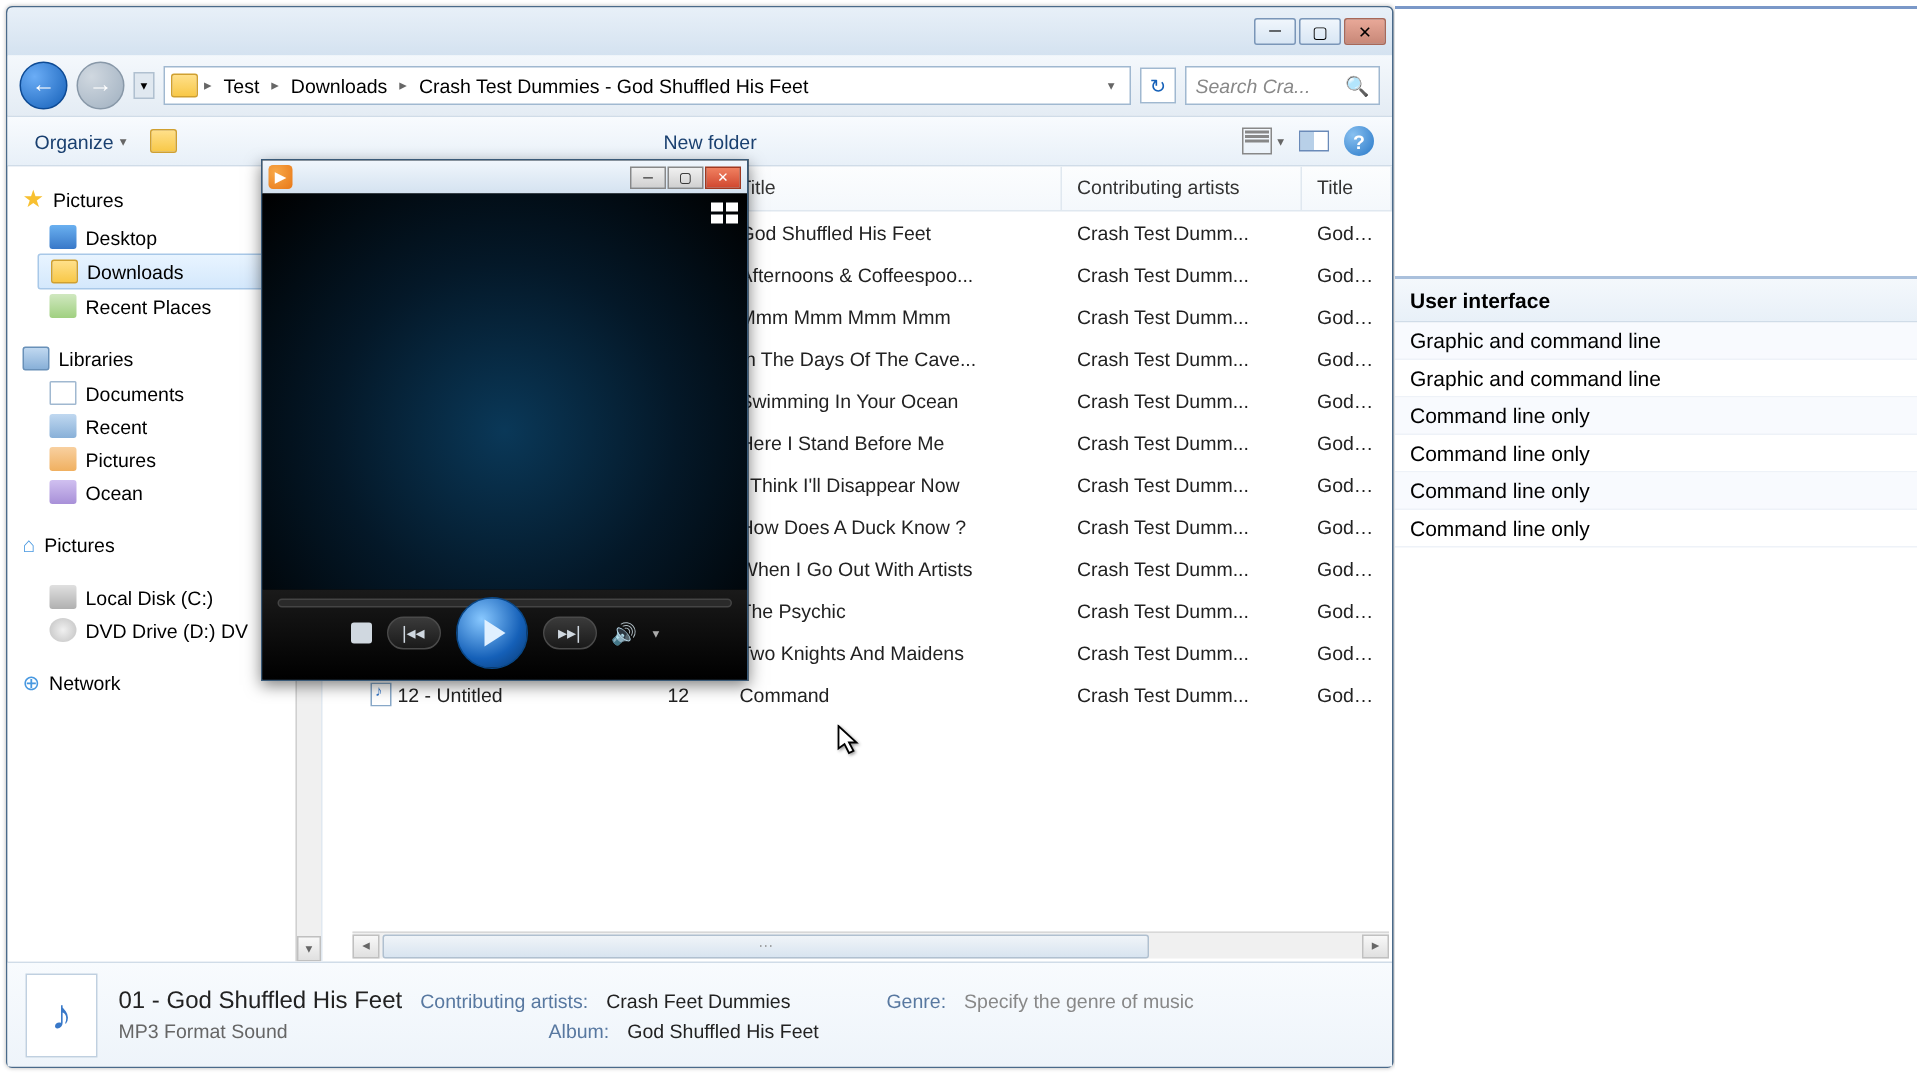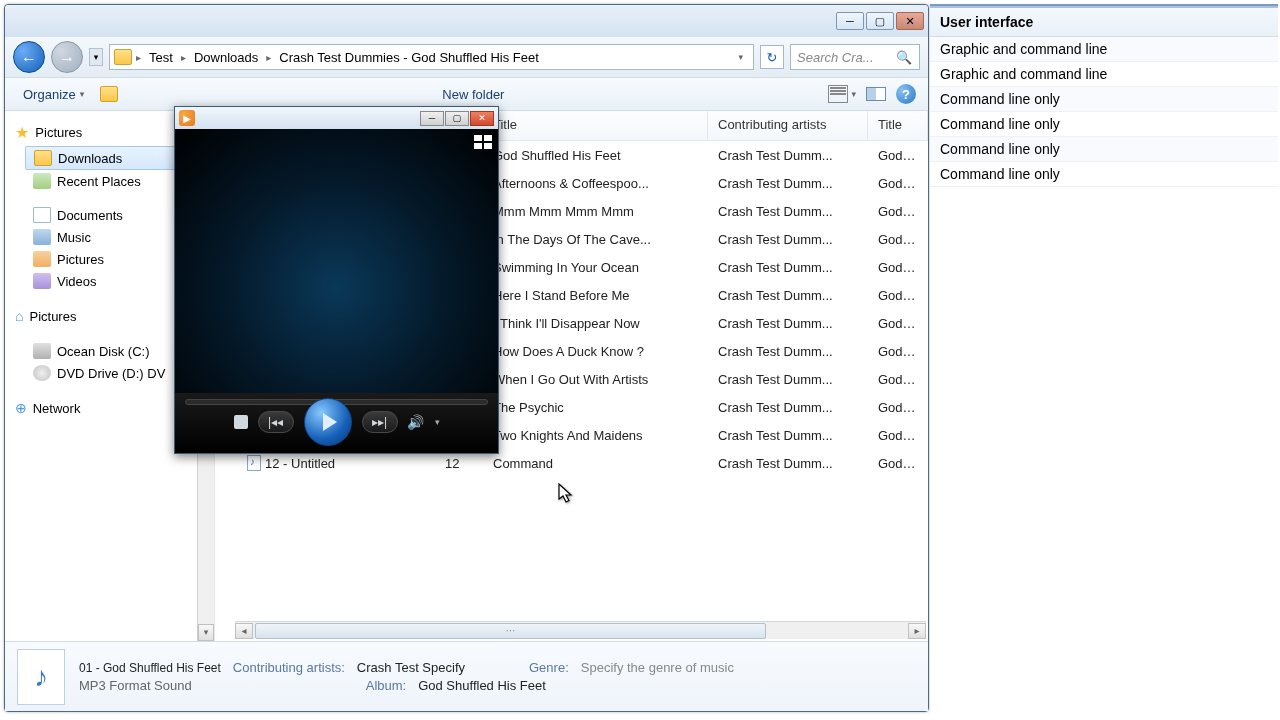--- a/index.html
+++ b/index.html
@@ -72,21 +72,21 @@
 .mp3-ico{width:14px;height:16px;background:#fff;border:1px solid #88a8c8;position:relative}
 .mp3-ico::after{content:"♪";position:absolute;left:2px;top:0;font-size:10px;color:#3878c8}
 .h-scroll{height:18px;background:#f0f0f0;border-top:1px solid #d8d8d8;display:flex;align-items:center;margin:0 2px 2px 20px}
 .h-arrow{width:18px;height:16px;background:linear-gradient(#f8f8f8,#e0e0e0);border:1px solid #c0c0c0;text-align:center;font-size:10px;line-height:14px;color:#666}
 .h-track{flex:1;height:16px;position:relative}
 .h-thumb{position:absolute;left:2px;top:0;width:78%;height:16px;background:linear-gradient(#f0f4f8,#d8e4f0);border:1px solid #b0c0d0;border-radius:2px;text-align:center;font-size:10px;color:#888;line-height:13px}
 .details{height:70px;border-top:1px solid #d0dce8;background:linear-gradient(#f8fbfe,#eef4fa);display:flex;align-items:center;padding:6px 12px;gap:14px}
 .det-ico{width:48px;height:56px;background:#fff;border:1px solid #c0d0e0;display:flex;align-items:center;justify-content:center;font-size:28px;color:#3878c8}
 .det-text{display:flex;flex-direction:column;gap:3px;flex:1;font-size:14px}
 .det-row1{display:flex;gap:12px;align-items:baseline}
-.det-title{font-size:12px;color:#222}
+.det-title{font-size:16px;color:#222}
 .det-label{color:#5878a0;font-size:13px}
 .det-val{color:#222}
 .det-val.placeholder{color:#888}
 .wmp{position:absolute;left:174px;top:106px;width:325px;height:348px;background:#000;border:1px solid #3a5a78;box-shadow:0 3px 10px rgba(0,0,0,.5);display:flex;flex-direction:column}
 .wmp-title{height:22px;background:linear-gradient(#f0f6fc,#d4e2f0);display:flex;align-items:center;padding:0 4px;justify-content:space-between}
 .wmp-logo{width:16px;height:16px;background:radial-gradient(circle at 30% 30%,#f8a848,#e87818);border-radius:3px;display:flex;align-items:center;justify-content:center;color:#fff;font-size:10px}
 .wmp-btns{display:flex;gap:1px}
 .wmp-btn{width:24px;height:15px;border:1px solid #888;background:linear-gradient(#f0f0f0,#d0d0d0);font-size:9px;text-align:center;line-height:13px}
 .wmp-btn.x{background:linear-gradient(#f08060,#d04830);color:#fff;border-color:#a03820}
 .wmp-viz{flex:1;background:radial-gradient(ellipse at 50% 60%,#0a3858 0%,#041828 50%,#000 100%);position:relative}
@@ -95,21 +95,21 @@
 .wmp-controls{height:60px;background:linear-gradient(#1a1a1a,#000);display:flex;flex-direction:column;padding:4px 10px}
 .wmp-seek{height:6px;background:#2a2a2a;border:1px solid #444;border-radius:3px;margin:2px 0 6px}
 .wmp-main{display:flex;align-items:center;gap:10px;justify-content:center}
 .wmp-stop{width:14px;height:14px;background:#d0d8e0;border-radius:2px}
 .wmp-skip{width:36px;height:22px;background:linear-gradient(#3a3a3a,#1a1a1a);border:1px solid #4a4a4a;border-radius:11px;color:#d0d8e0;font-size:12px;text-align:center;line-height:20px}
 .wmp-play{width:48px;height:48px;border-radius:50%;background:radial-gradient(circle at 35% 30%,#88c8ff,#1560b8 60%,#083870);border:1px solid #0a4888;display:flex;align-items:center;justify-content:center;margin:-14px 0}
 .wmp-play-tri{width:0;height:0;border-left:14px solid #e0f0ff;border-top:9px solid transparent;border-bottom:9px solid transparent;margin-left:4px}
 .wmp-vol{color:#d0d8e0;font-size:14px}
 .right-panel{position:absolute;left:930px;top:4px;width:348px;height:708px;background:#fff;border-top:2px solid #7a98c8}
 .rp-table{display:flex;flex-direction:column}
-.rp-head{background:linear-gradient(#f4f8fc,#e8f0f8);padding:6px 10px;font-weight:bold;font-size:14px;border-bottom:1px solid #d0dce8;border-top:2px solid #aac0dc;}
+.rp-head{background:linear-gradient(#f4f8fc,#e8f0f8);padding:6px 10px;font-weight:bold;font-size:14px;border-bottom:1px solid #d0dce8;border-top:2px solid #aac0dc;margin-top:178px}
 .rp-row{padding:4px 10px;font-size:14px;border-bottom:1px solid #eef2f8}
 .rp-row:nth-child(odd){background:#f8fafe}
 .cursor{position:absolute;left:558px;top:483px;width:18px;height:22px;pointer-events:none;z-index:100}
 .cursor svg{filter:drop-shadow(1px 1px 1px rgba(0,0,0,.4))}
 </style>
 </head>
 <body>
 
 <div class="explorer">
   <div class="titlebar">
@@ -162,57 +162,65 @@
       </div>
     <div class="help-ico">?</div>
   </div>
   <div class="body">
     <div class="sidebar">
       <div class="side-sect">
         <div class="side-head">
             <span class="ico-star">★</span>
             <span>Pictures</span>
           </div>
+        <div class="side-item">
+            <span class="ico ico-desktop"></span>
+            <span>Desktop</span>
+          </div>
         <div class="side-item sel">
             <span class="ico ico-folder"></span>
             <span>Downloads</span>
           </div>
         <div class="side-item">
             <span class="ico ico-recent"></span>
             <span>Recent Places</span>
           </div>
       </div>
       <div class="side-sect">
+        <div class="side-head">
+            <span class="ico ico-lib"></span>
+            <span>Libraries</span>
+          </div>
         <div class="side-item">
             <span class="ico ico-doc"></span>
             <span>Documents</span>
           </div>
         <div class="side-item">
             <span class="ico ico-music"></span>
-            <span>Music</span>
+            <span>Recent</span>
           </div>
         <div class="side-item">
             <span class="ico ico-pic"></span>
             <span>Pictures</span>
           </div>
         <div class="side-item">
             <span class="ico ico-vid"></span>
-            <span>Videos</span>
+            <span>Ocean</span>
           </div>
       </div>
       <div class="side-sect">
         <div class="side-head">
             <span class="ico-home">⌂</span>
             <span>Pictures</span>
           </div>
       </div>
       <div class="side-sect">
         <div class="side-item">
             <span class="ico ico-disk"></span>
-            <span>Ocean Disk (C:)</span>
+            <span>Local Disk (C:)</span>
           </div>
         <div class="side-item">
             <span class="ico ico-dvd"></span>
             <span>DVD Drive (D:) DV</span>
           </div>
       </div>
       <div class="side-sect">
         <div class="side-head">
             <span class="ico-net">⊕</span>
             <span>Network</span>
@@ -347,21 +355,21 @@
         <div class="h-arrow">▸</div>
       </div>
     </div>
   </div>
   <div class="details">
     <div class="det-ico">♪</div>
     <div class="det-text">
       <div class="det-row1">
         <span class="det-title">01 - God Shuffled His Feet</span>
         <span class="det-label">Contributing artists:</span>
-        <span class="det-val">Crash Test Specify</span>
+        <span class="det-val">Crash Feet Dummies</span>
         <span style="width:40px"></span>
         <span class="det-label">Genre:</span>
         <span class="det-val placeholder">Specify the genre of music</span>
       </div>
       <div class="det-row1">
         <span class="det-label" style="color:#666">MP3 Format Sound</span>
         <span style="width:150px"></span>
         <span class="det-label">Album:</span>
         <span class="det-val">God Shuffled His Feet</span>
       </div>

